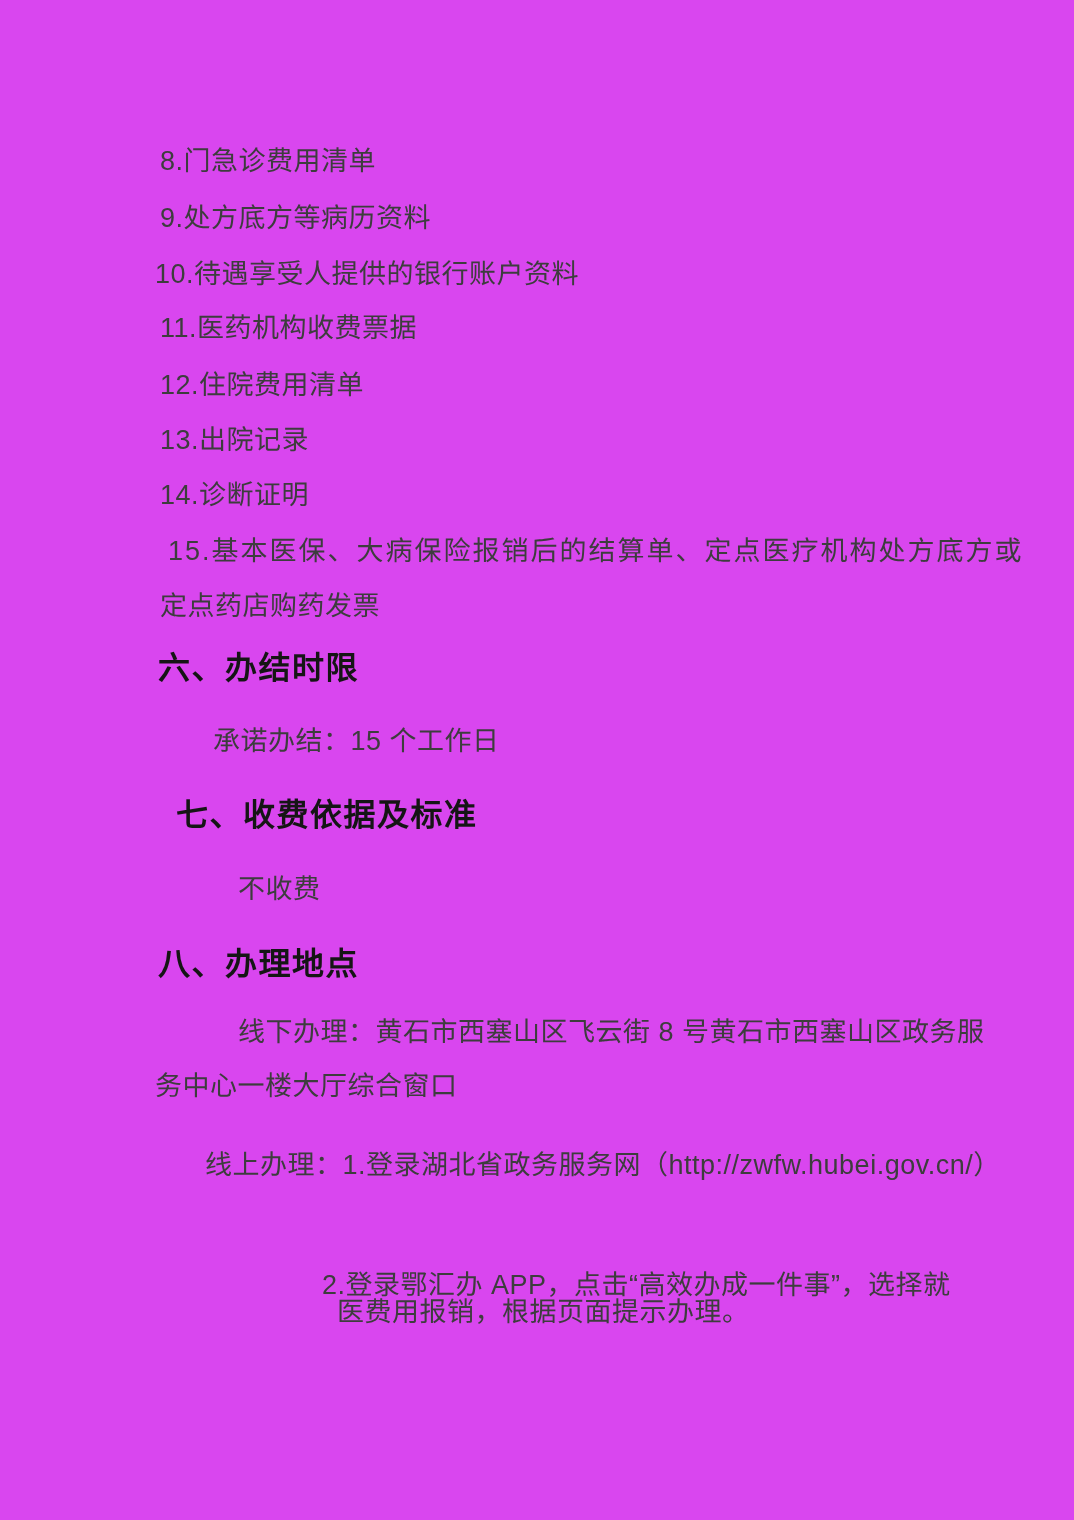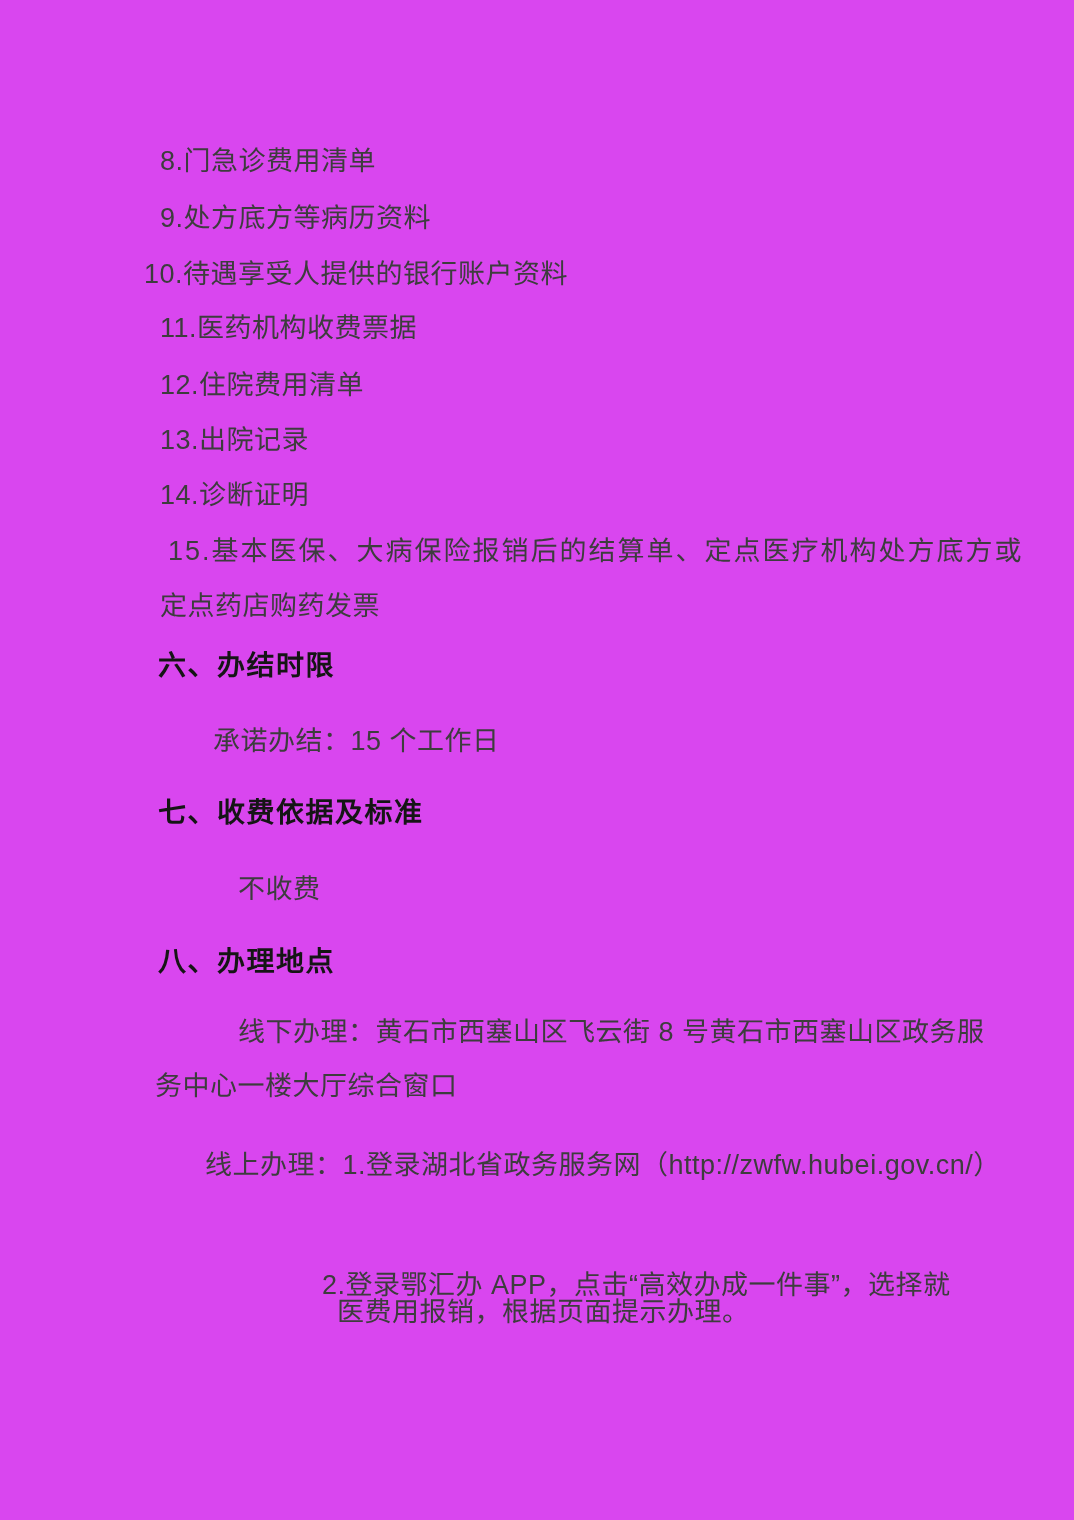--- a/index.html
+++ b/index.html
@@ -22,46 +22,46 @@
     line-height: 1.15;
     color: #3d3d3d;
     letter-spacing: 0.5px;
   }
   .item15 {
     letter-spacing: 2px;
   }
   .heading {
     position: absolute;
     white-space: nowrap;
-    font-size: 28px;
+    font-size: 32px;
     line-height: 1.15;
     font-weight: bold;
     color: #151515;
     letter-spacing: 1.5px;
   }
 </style>
 </head>
 <body>
 
 <div class="page">
 
   <div class="line" style="top:146px; left:160px;">8.门急诊费用清单</div>
   <div class="line" style="top:203px; left:160px;">9.处方底方等病历资料</div>
-  <div class="line" style="top:259px; left:144px;">10.待遇享受人提供的银行账户资料</div>
+  <div class="line" style="top:259px; left:155px;">10.待遇享受人提供的银行账户资料</div>
   <div class="line" style="top:313px; left:160px;">11.医药机构收费票据</div>
   <div class="line" style="top:370px; left:160px;">12.住院费用清单</div>
   <div class="line" style="top:425px; left:160px;">13.出院记录</div>
   <div class="line" style="top:480px; left:160px;">14.诊断证明</div>
   <div class="line item15" style="top:536px; left:168px;">15.基本医保、大病保险报销后的结算单、定点医疗机构处方底方或</div>
   <div class="line" style="top:591px; left:160px;">定点药店购药发票</div>
 
   <div class="heading" style="top:650px; left:158px;">六、办结时限</div>
   <div class="line" style="top:726px; left:213px;">承诺办结：15 个工作日</div>
 
-  <div class="heading" style="top:797px; left:158px;">七、收费依据及标准</div>
+  <div class="heading" style="top:797px; left:176px;">七、收费依据及标准</div>
   <div class="line" style="top:874px; left:238px;">不收费</div>
 
   <div class="heading" style="top:946px; left:158px;">八、办理地点</div>
   <div class="line" style="top:1017px; left:238px;">线下办理：黄石市西塞山区飞云街 8 号黄石市西塞山区政务服</div>
   <div class="line" style="top:1071px; left:155px;">务中心一楼大厅综合窗口</div>
   <div class="line" style="top:1150px; left:205px;">线上办理：1.登录湖北省政务服务网（http://zwfw.hubei.gov.cn/）</div>
   <div class="line" style="top:1270px; left:322px;">2.登录鄂汇办 APP，点击“高效办成一件事”，选择就</div>
   <div class="line" style="top:1297px; left:337px;">医费用报销，根据页面提示办理。</div>
 
 </div>

